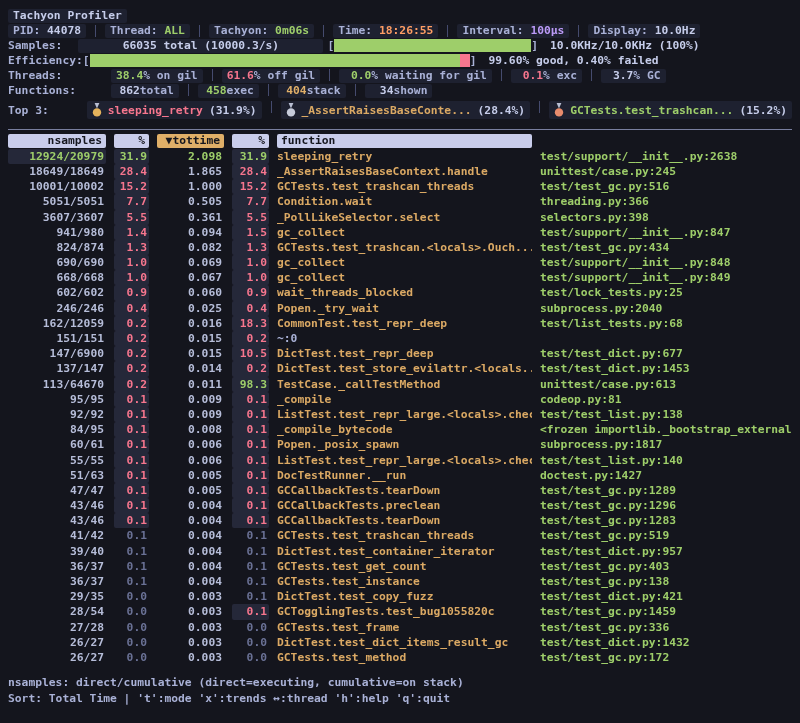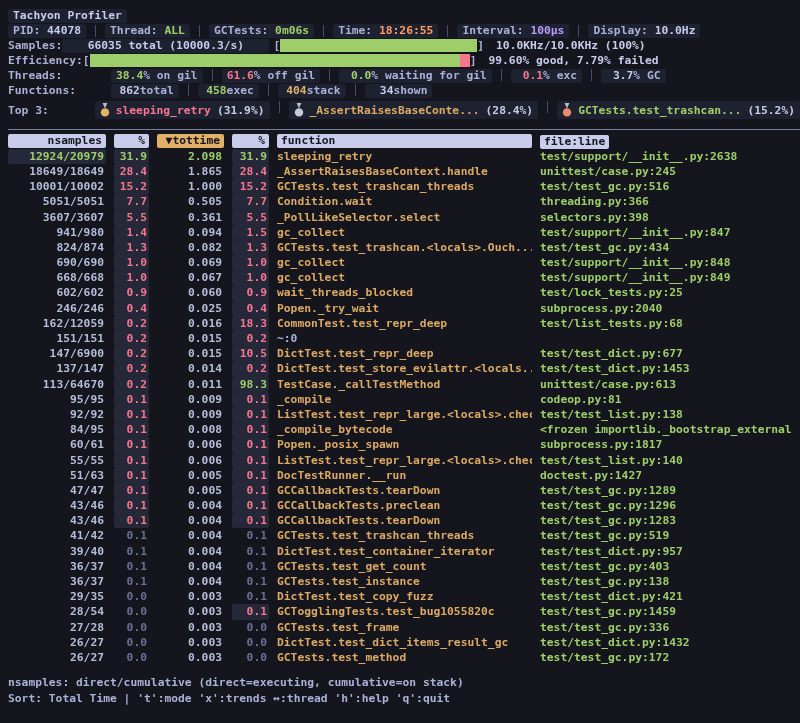--- a/index.html
+++ b/index.html
@@ -8,34 +8,34 @@
     --hdrbg:#c9cdeb; --hdrfg:#15161e; --sortbg:#e0af68; --cellhl:#252839;
     --sep:#454b6e; --rule:#787e9e; --cellfg:#b6bdd9;
   }
   *{box-sizing:border-box;margin:0;padding:0;}
   html,body{width:800px;height:723px;overflow:hidden;}
   body{
     background:var(--bg); color:var(--fg);
     font-family:"DejaVu Sans Mono", monospace;
     font-size:11.3px; font-weight:700;
   }
-  .wrap{padding:8px 0 0 8px;}
+  .wrap{padding:8px 8px 0 8px;}
   .line{height:15.1px; line-height:15.1px; white-space:nowrap; display:flex; align-items:center;}
   .box{background:var(--box); border-radius:2px; padding:0 5px; display:inline-flex; align-items:center; height:14px;}
   .lbl{color:var(--fg);}
   .v-bright{color:var(--bright);} .v-green{color:var(--green);} .v-orange{color:var(--orange);}
   .v-purple{color:var(--purple);}
   .bar-sep{width:1px;height:12px;background:var(--sep);margin:0 9px;flex:0 0 auto;}
   .title-line .box{color:var(--bright);}
   
   .brk{color:var(--fg);}
   .track{display:inline-flex;height:13px;overflow:hidden;background:var(--bg);}
   .track .fill-good{background:var(--green);height:100%;}
   .track .fill-bad{background:var(--red);height:100%;}
-  .samples-val{width:207px;margin-left:0;margin-right:4px;}
+  .samples-val{width:245px;margin-left:16px;margin-right:4px;}
   .samples-val span{margin-left:auto;margin-right:auto;color:var(--bright);}
   .s-track{width:197px;} .e-track{width:380px;}
   .after-bar{margin-left:12px;color:var(--bright);}
   
   .hgroup{display:flex;align-items:flex-start;margin-left:25px;}
   .hsep{width:1px;height:12px;background:var(--sep);margin:0 9px;flex:0 0 auto;}
   .hgroup .hsep:first-child{display:none;}
   .hitem .val{color:var(--bright);text-align:right;display:inline-block;}
   .hitem .val.green{color:var(--green);} .hitem .val.red{color:var(--red);}
   .hitem .val.yellow{color:var(--sortbg);} .hitem .val.bright{color:var(--bright);}
@@ -80,21 +80,21 @@
   <div class="line">
     <span class="box">
       <span class="lbl">PID:</span>&nbsp;<span class="v-bright">44078</span>
     </span>
     <span class="bar-sep"></span>
     <span class="box">
       <span class="lbl">Thread:</span>&nbsp;<span class="v-green">ALL</span>
     </span>
     <span class="bar-sep"></span>
     <span class="box">
-      <span class="lbl">GCTests:</span>&nbsp;<span class="v-green">0m06s</span>
+      <span class="lbl">Tachyon:</span>&nbsp;<span class="v-green">0m06s</span>
     </span>
     <span class="bar-sep"></span>
     <span class="box">
       <span class="lbl">Time:</span>&nbsp;<span class="v-orange">18:26:55</span>
     </span>
     <span class="bar-sep"></span>
     <span class="box">
       <span class="lbl">Interval:</span>&nbsp;<span class="v-purple">100µs</span>
     </span>
     <span class="bar-sep"></span>
@@ -117,21 +117,21 @@
   </div>
 
   <div class="line">
     <span class="lbl">Efficiency:</span>
       <span class="brk">[</span>
       <span class="track e-track">
         <span class="fill-good" style="width: 97.4%;"></span>
         <span class="fill-bad" style="width: 2.6%;"></span>
       </span>
       <span class="brk">]</span>
-    <span class="after-bar">99.60% good, 7.79% failed</span>
+    <span class="after-bar">99.60% good, 0.40% failed</span>
   </div>
 
   <div class="line">
     <span class="lbl" style="width:78px">Threads:</span>
     <span class="hgroup threads">
 
   <span class="hitem box">
     <span class="val green">38.4</span>
           <span class="suffix">% on gil</span>
   </span>
@@ -227,21 +227,20 @@
   </div>
 
   <hr class="rule">
 
   <div class="thead">
     <div class="hc ra">nsamples</div>
     <div class="hc ra">%</div>
     <div class="hc ra sort">▼tottime</div>
     <div class="hc ra">%</div>
     <div class="hc">function</div>
-    <div><span class="hc-fit">file:line</span></div>
   </div>
 
   <div>
   <div class="tr">
     <div class="td ns hl-green">12924/20979</div>
     <div class="td num pg">31.9</div>
     <div class="td num green">2.098</div>
     <div class="td num pg">31.9</div>
     <div class="td fn">sleeping_retry</div>
     <div class="td fl">test/support/__init__.py:2638</div>

